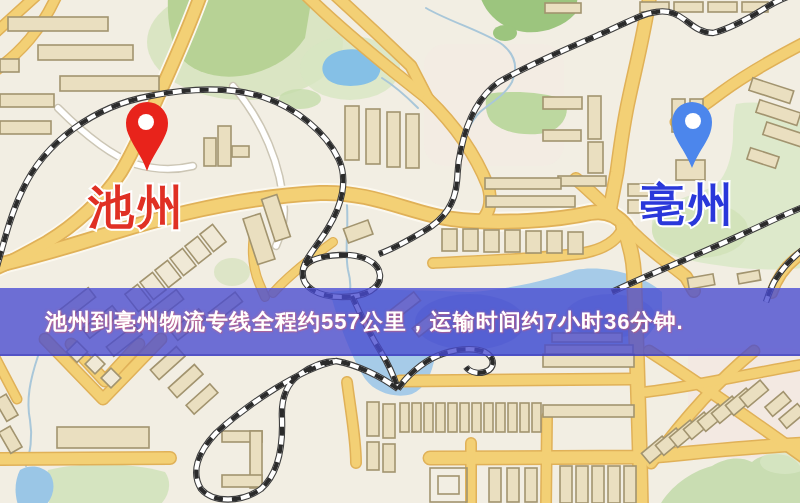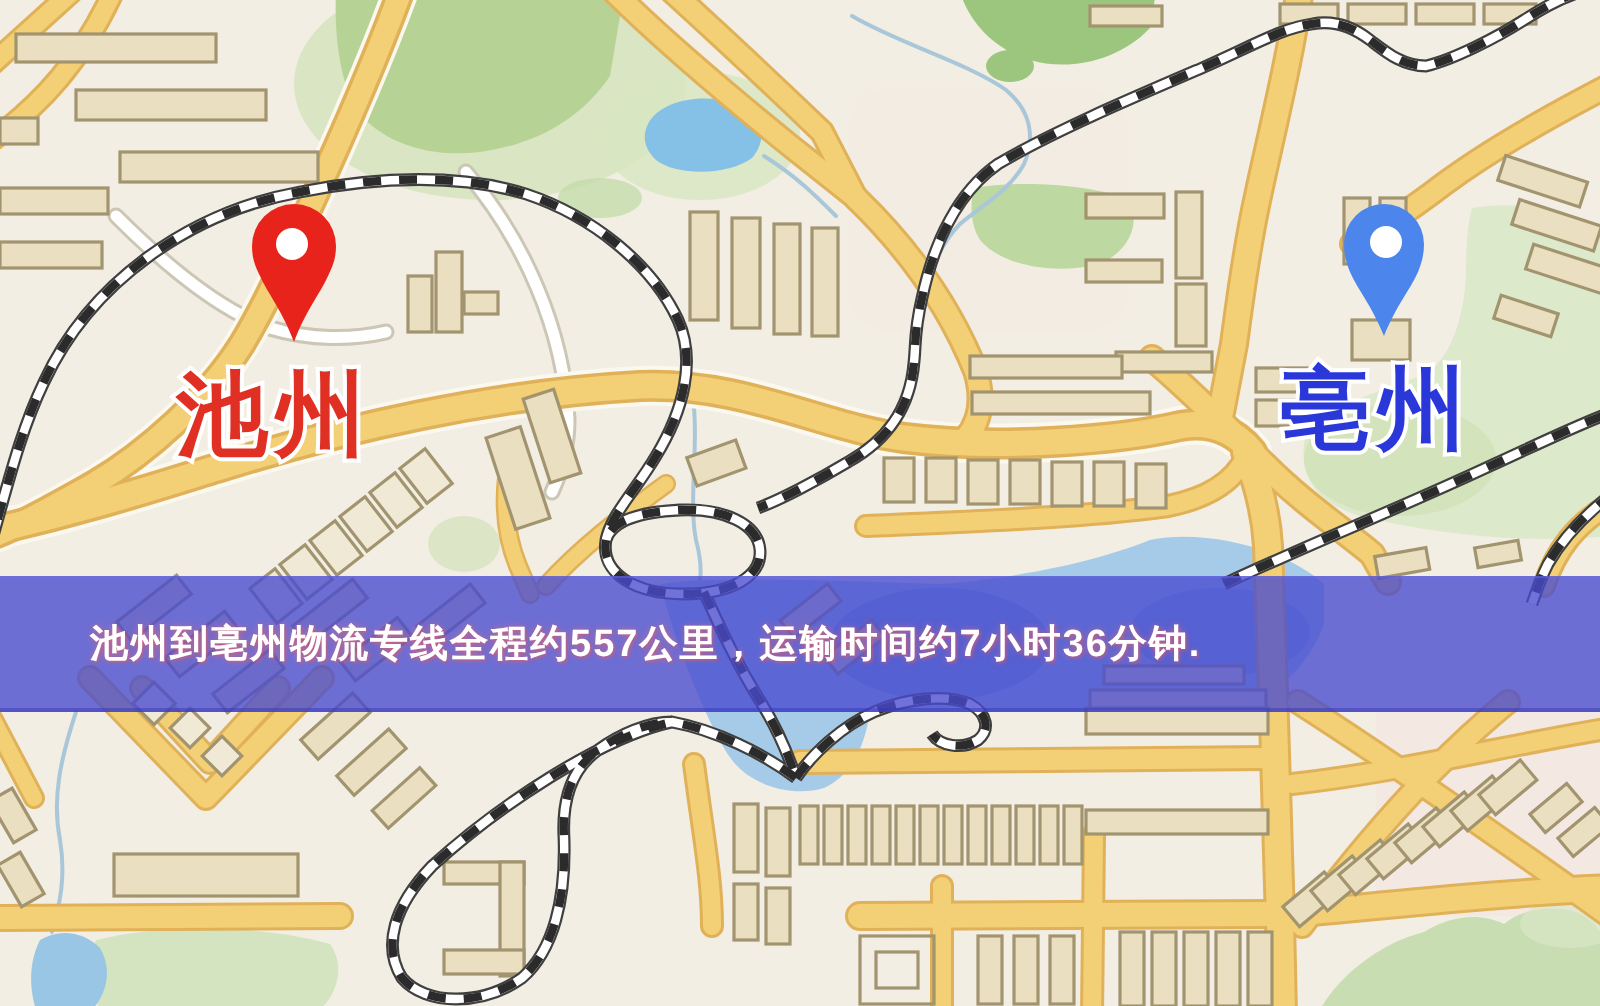--- a/index.html
+++ b/index.html
@@ -25,21 +25,21 @@
   }
   
   .banner{
     position:absolute;left:0;top:288px;width:800px;height:68px;
     background:rgba(72,74,208,0.78);
     box-shadow:inset 0 -2px 0 rgba(52,52,180,0.45), inset 0 1px 0 rgba(110,110,230,0.4);
     display:flex;align-items:center;
   }
   .banner p{
     margin:0;padding-left:45px;
-    color:#ffffff;font-size:19px;font-weight:bold;letter-spacing:1px;
+    color:#ffffff;font-size:22px;font-weight:bold;letter-spacing:1px;
     white-space:nowrap;
     text-shadow:0 0 3px rgba(255,105,105,0.55), 1px 1px 1px rgba(235,80,80,0.35);
   }
 </style>
 </head>
 <body>
 
 <div class="stage">
 <svg width="800" height="503" viewBox="0 0 800 503">
   <defs>

